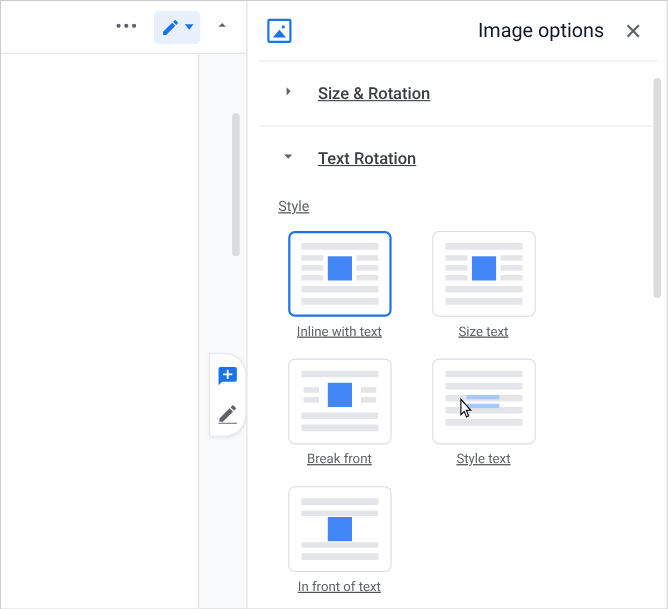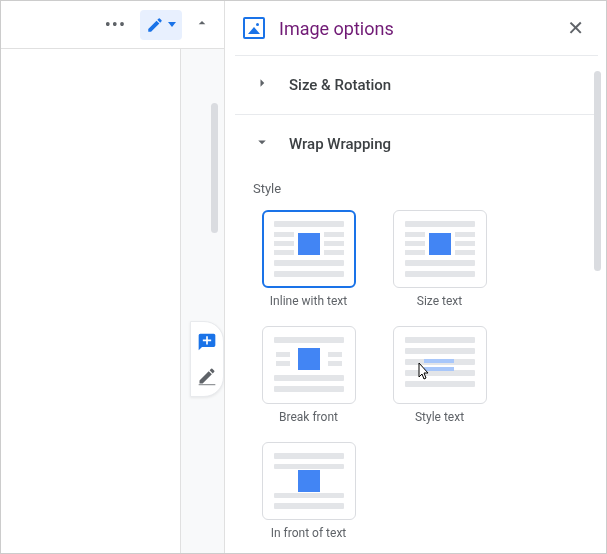--- a/index.html
+++ b/index.html
@@ -19,28 +19,28 @@
 .doc-page { position: absolute; top: 0; left: 0; width: 180px; height: 100%; background: #fff; border-right: 1px solid #e0e0e0; }
 .doc-scroll { position: absolute; right: 6px; top: 54px; width: 7px; height: 130px; background: #dadce0; border-radius: 4px; }
 
 .side-icons { position: absolute; left: 189px; top: 320px; display: flex; flex-direction: column; gap: 14px; background: #fff; border: 1px solid #e8eaed; border-radius: 0 20px 20px 0; padding: 10px 6px; box-shadow: 0 1px 3px rgba(0,0,0,0.08); }
 .side-icons .ic { width: 20px; height: 20px; }
 
 .panel { flex: 1; height: 100%; background: #fff; position: relative; border-left: 1px solid #e0e0e0; }
 .panel-scroll { position: absolute; right: 5px; top: 70px; width: 7px; height: 200px; background: #dadce0; border-radius: 4px; }
 
 .panel-header { display: flex; align-items: center; height: 54px; padding: 0 18px; gap: 14px; }
-.panel-header .title { font-size: 18px; color: #701a75; flex: 1; }
+.panel-header .title { font-size: 18px; color: #0f172a; flex: 1; text-align: right; }
 .close-x { color: #5f6368; font-size: 20px; padding: 4px; }
 
 .img-ico { width: 22px; height: 22px; border: 2px solid #1a73e8; border-radius: 2px; display: flex; align-items: center; justify-content: center; }
 .img-ico-inner { width: 0; height: 0; border-left: 6px solid transparent; border-right: 6px solid transparent; border-bottom: 7px solid #1a73e8; position: relative; top: 2px; }
 .img-ico-dot { width: 3px; height: 3px; border-radius: 50%; background: #1a73e8; position: absolute; margin-top: -8px; margin-left: 6px; }
 
-.sections { padding: 0 18px 0 28px; }
+.sections { padding: 0 18px 0 28px; text-decoration: underline; }
 .sec-head { display: flex; align-items: center; gap: 18px; height: 58px; font-size: 15px; color: #3c4043; font-weight: 500; }
 .chev { color: #5f6368; }
 .divider { height: 1px; background: #e8eaed; margin: 0 -10px 0 -18px; }
 
 .style-label { font-size: 13px; color: #5f6368; margin: 8px 0 14px 0; }
 
 .grid { display: flex; flex-wrap: wrap; gap: 18px 20px; }
 .opt { width: 111px; display: flex; flex-direction: column; align-items: center; }
 .opt-box { width: 94px; height: 78px; border: 1px solid #dadce0; border-radius: 6px; display: flex; align-items: center; justify-content: center; padding: 10px; }
 .opt-box.sel { border: 2px solid #1a73e8; }
@@ -114,21 +114,21 @@
         </span>
         <span>Size &amp; Rotation</span>
       </div>
       <div class="divider"></div>
       <div class="sec-head">
         <span class="chev">
           <svg width="18" height="18" viewBox="0 0 24 24">
               <path fill="#5f6368" d="M7 10l5 5 5-5H7z"></path>
             </svg>
         </span>
-        <span>Wrap Wrapping</span>
+        <span>Text Rotation</span>
       </div>
 
       <div class="style-label">Style</div>
 
       <div class="grid">
         <div class="opt">
           <div class="opt-box sel">
             <div class="thumb">
               <div class="bar bar-full"></div>
               <div class="row-mid">

